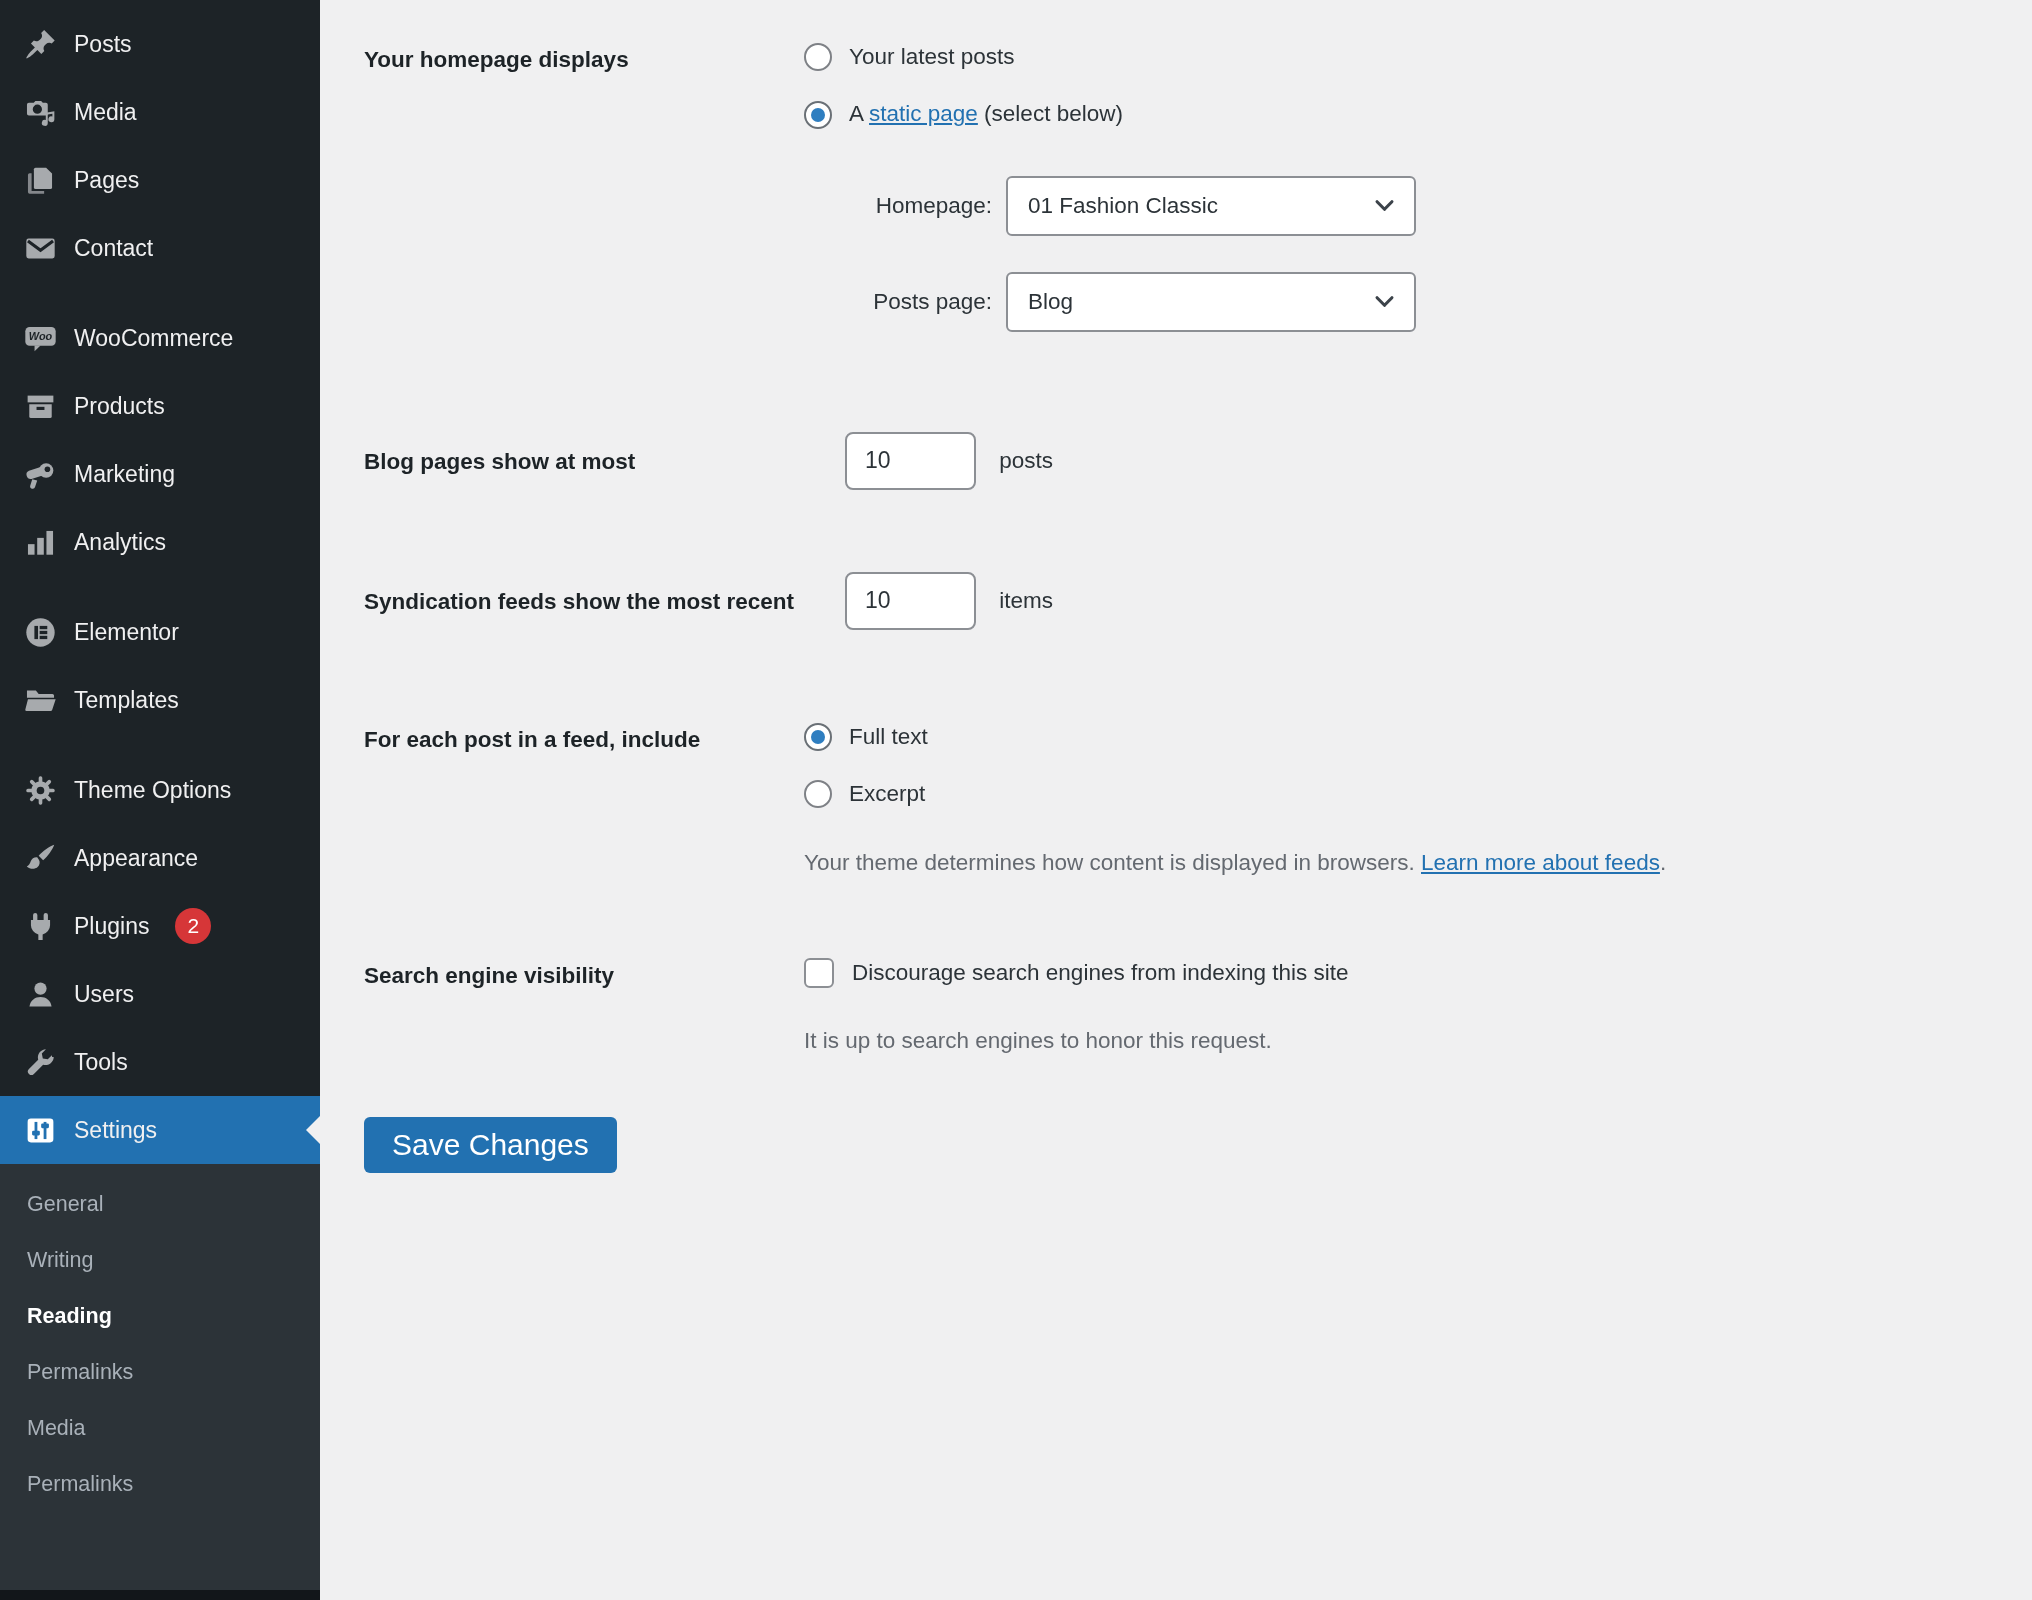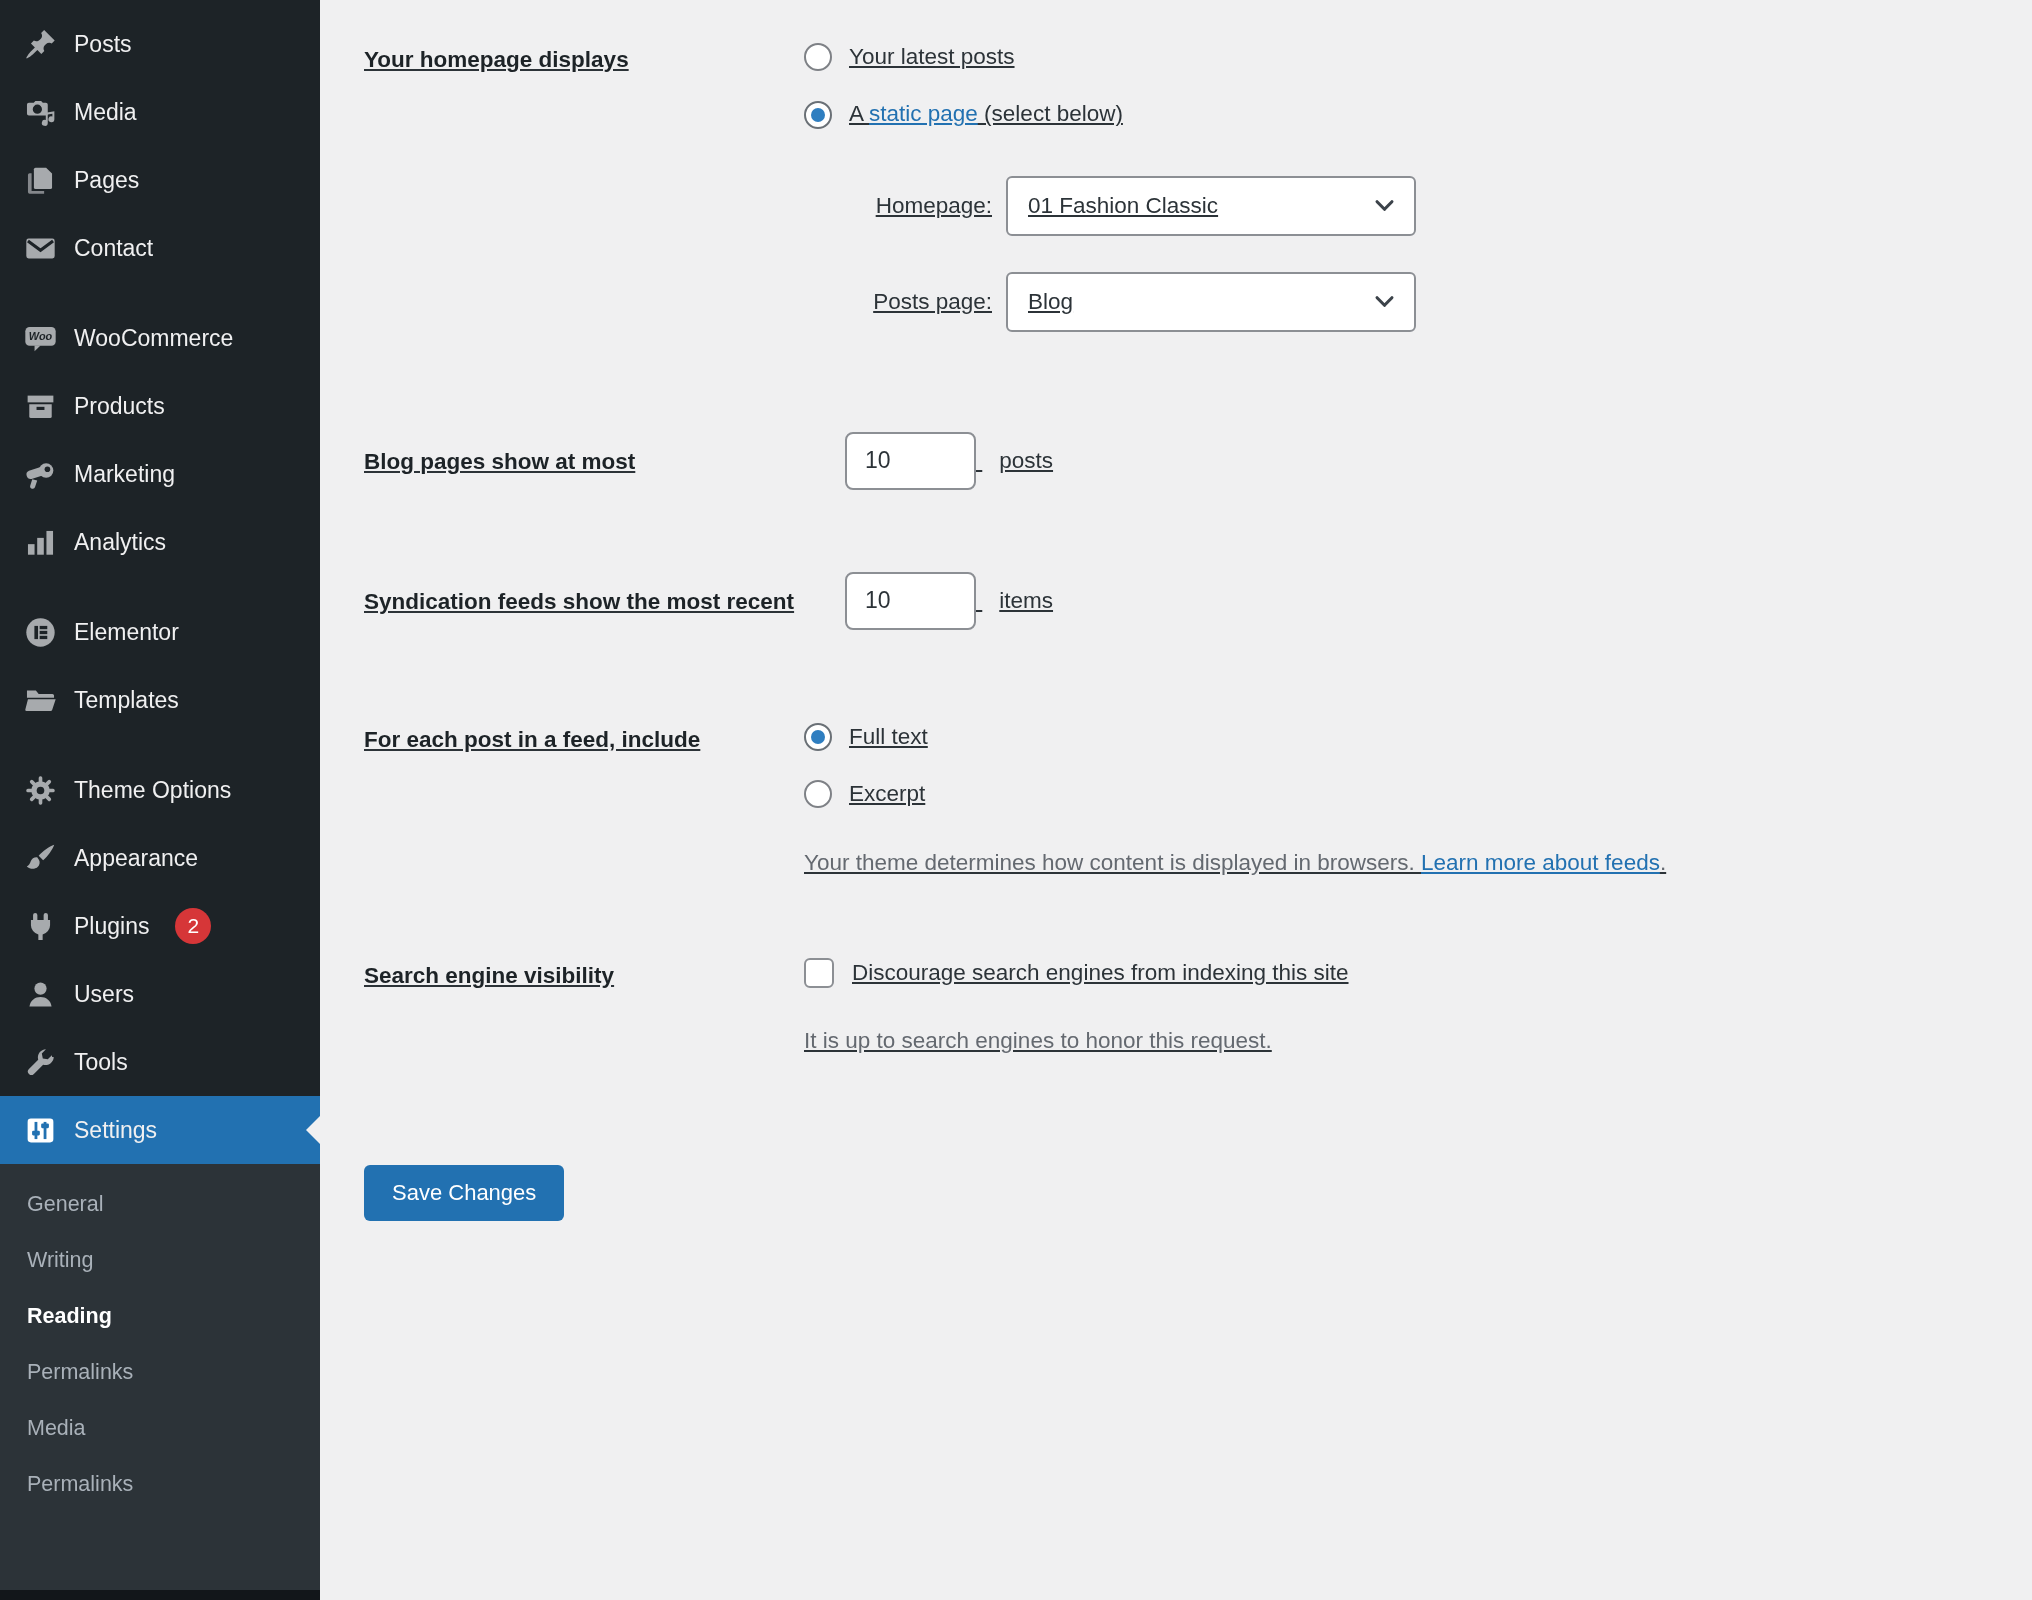--- a/index.html
+++ b/index.html
@@ -17,21 +17,21 @@
   .menu-item.active{background:#2271b1;}
   .menu-item.active::after{content:'';position:absolute;right:0;top:50%;transform:translateY(-50%);width:0;height:0;border:14px solid transparent;border-right-color:#f0f0f1;border-left-width:0;}
   .badge{margin-left:10px;width:36px;height:36px;border-radius:50%;background:#d63638;color:#fff;font-size:21px;display:flex;align-items:center;justify-content:center;font-weight:400;}
   .submenu{background:#2c3338;flex:1;padding-top:12px;}
   .submenu-item{height:56px;line-height:56px;padding-left:27px;font-size:21.5px;color:#a9b1b9;cursor:pointer;}
   .submenu-item.active{color:#ffffff;font-weight:700;}
   .bottom-strip{height:10px;background:#12161a;margin-top:auto;}
 
   
   .content{flex:1;padding:42px 60px 0 44px;box-sizing:border-box;color:#2c3338;}
-  .srow{display:flex;align-items:flex-start;text-decoration:underline;}
+  .srow{display:flex;align-items:flex-start;}
   .srow.center{align-items:center;}
   .row-label{width:440px;flex:none;font-weight:700;font-size:22.5px;line-height:1.33;color:#1d2327;padding-top:3px;}
   .row-control{font-size:22.5px;line-height:1.35;color:#2c3338;}
 
   .radio-row{display:flex;align-items:center;gap:17px;margin-bottom:27px;cursor:pointer;}
   .radio-row:last-child{margin-bottom:0;}
   .radio{width:28px;height:28px;border-radius:50%;background:#fff;border:2px solid #7e8186;box-sizing:border-box;flex:none;position:relative;}
   .radio.checked{border-color:#6a7076;}
   .radio.checked::after{content:'';position:absolute;left:50%;top:50%;transform:translate(-50%,-50%);width:14px;height:14px;border-radius:50%;background:#2f7ec0;}
   a.link{color:#2271b1;text-decoration:underline;cursor:pointer;}
@@ -43,21 +43,21 @@
   .select{width:410px;height:60px;background:#fff;border:2px solid #8c8f94;border-radius:6px;box-sizing:border-box;display:flex;align-items:center;justify-content:space-between;padding:0 16px 0 20px;cursor:pointer;color:#2c3338;}
   .select svg{width:27px;height:27px;flex:none;}
 
   .num-input{width:131px;height:58px;box-sizing:border-box;background:#fff;border:2px solid #8c8f94;border-radius:8px;font-family:"Liberation Sans",sans-serif;font-size:23px;color:#2c3338;padding:0 0 0 18px;outline:none;margin-left:41px;}
   .unit{margin-left:17px;}
 
   .note{margin-top:38px;color:#646970;font-size:22.5px;}
   .checkbox-row{display:flex;align-items:center;gap:18px;cursor:pointer;}
   .checkbox{width:30px;height:30px;border-radius:6px;background:#fff;border:2px solid #8c8f94;box-sizing:border-box;flex:none;}
 
-  .save-btn{display:inline-block;margin-top:108px;background:#2271b1;color:#fff;border:none;border-radius:6px;height:56px;line-height:56px;padding:0 28px;font-family:"Liberation Sans",sans-serif;font-size:22px;cursor:pointer;}
+  .save-btn{display:inline-block;margin-top:60px;background:#2271b1;color:#fff;border:none;border-radius:6px;height:56px;line-height:56px;padding:0 28px;font-family:"Liberation Sans",sans-serif;font-size:30px;cursor:pointer;}
 
   .mt-blog{margin-top:100px;}
   .mt-synd{margin-top:82px;}
   .mt-feed{margin-top:92px;}
   .mt-search{margin-top:80px;}
 </style>
 </head>
 <body>
 
 <div class="app">

